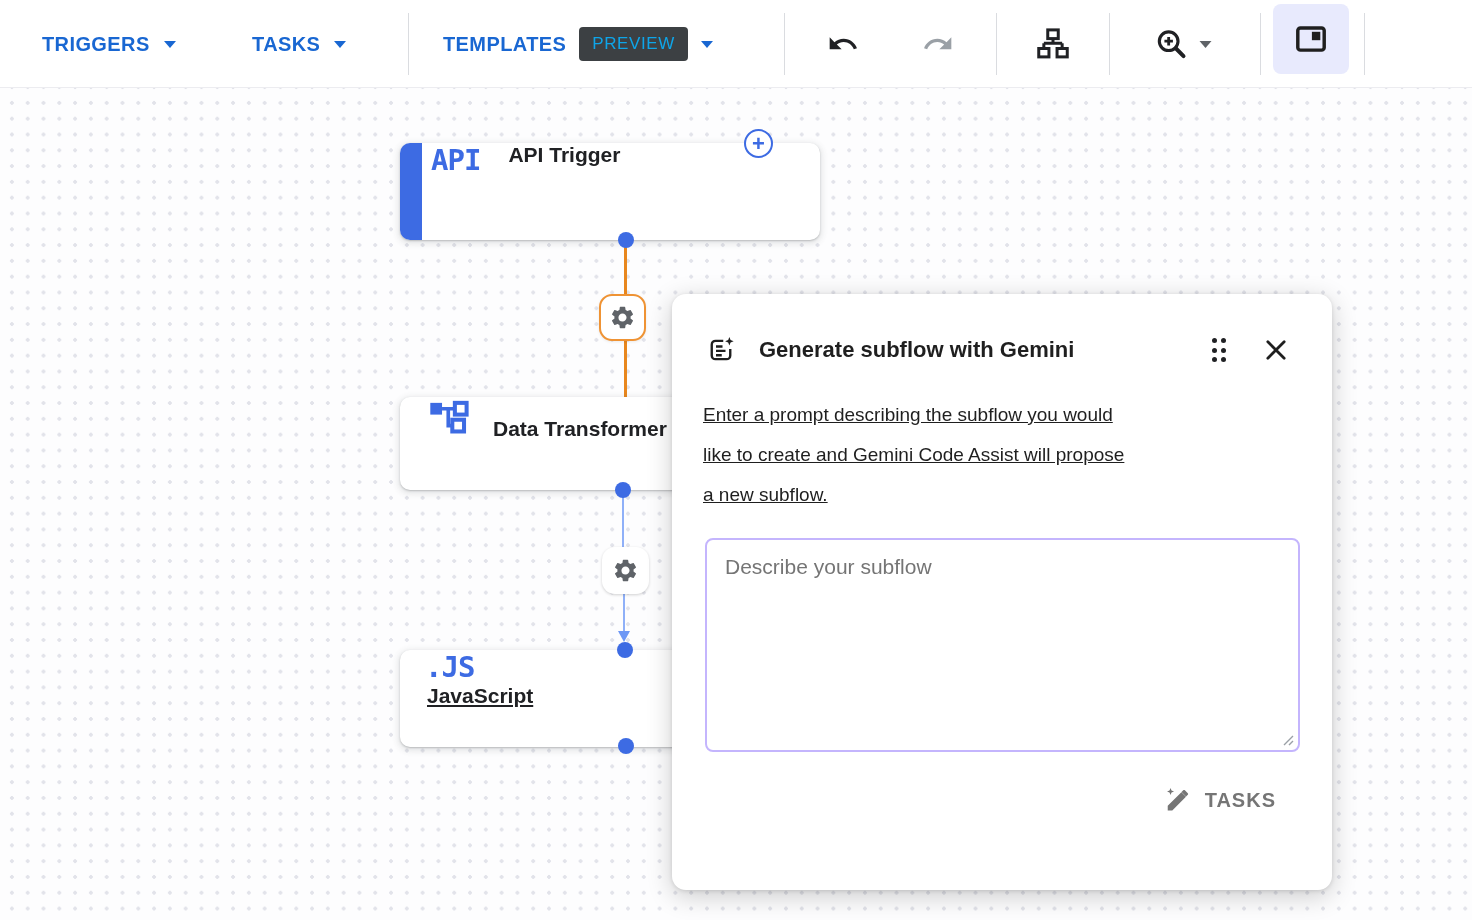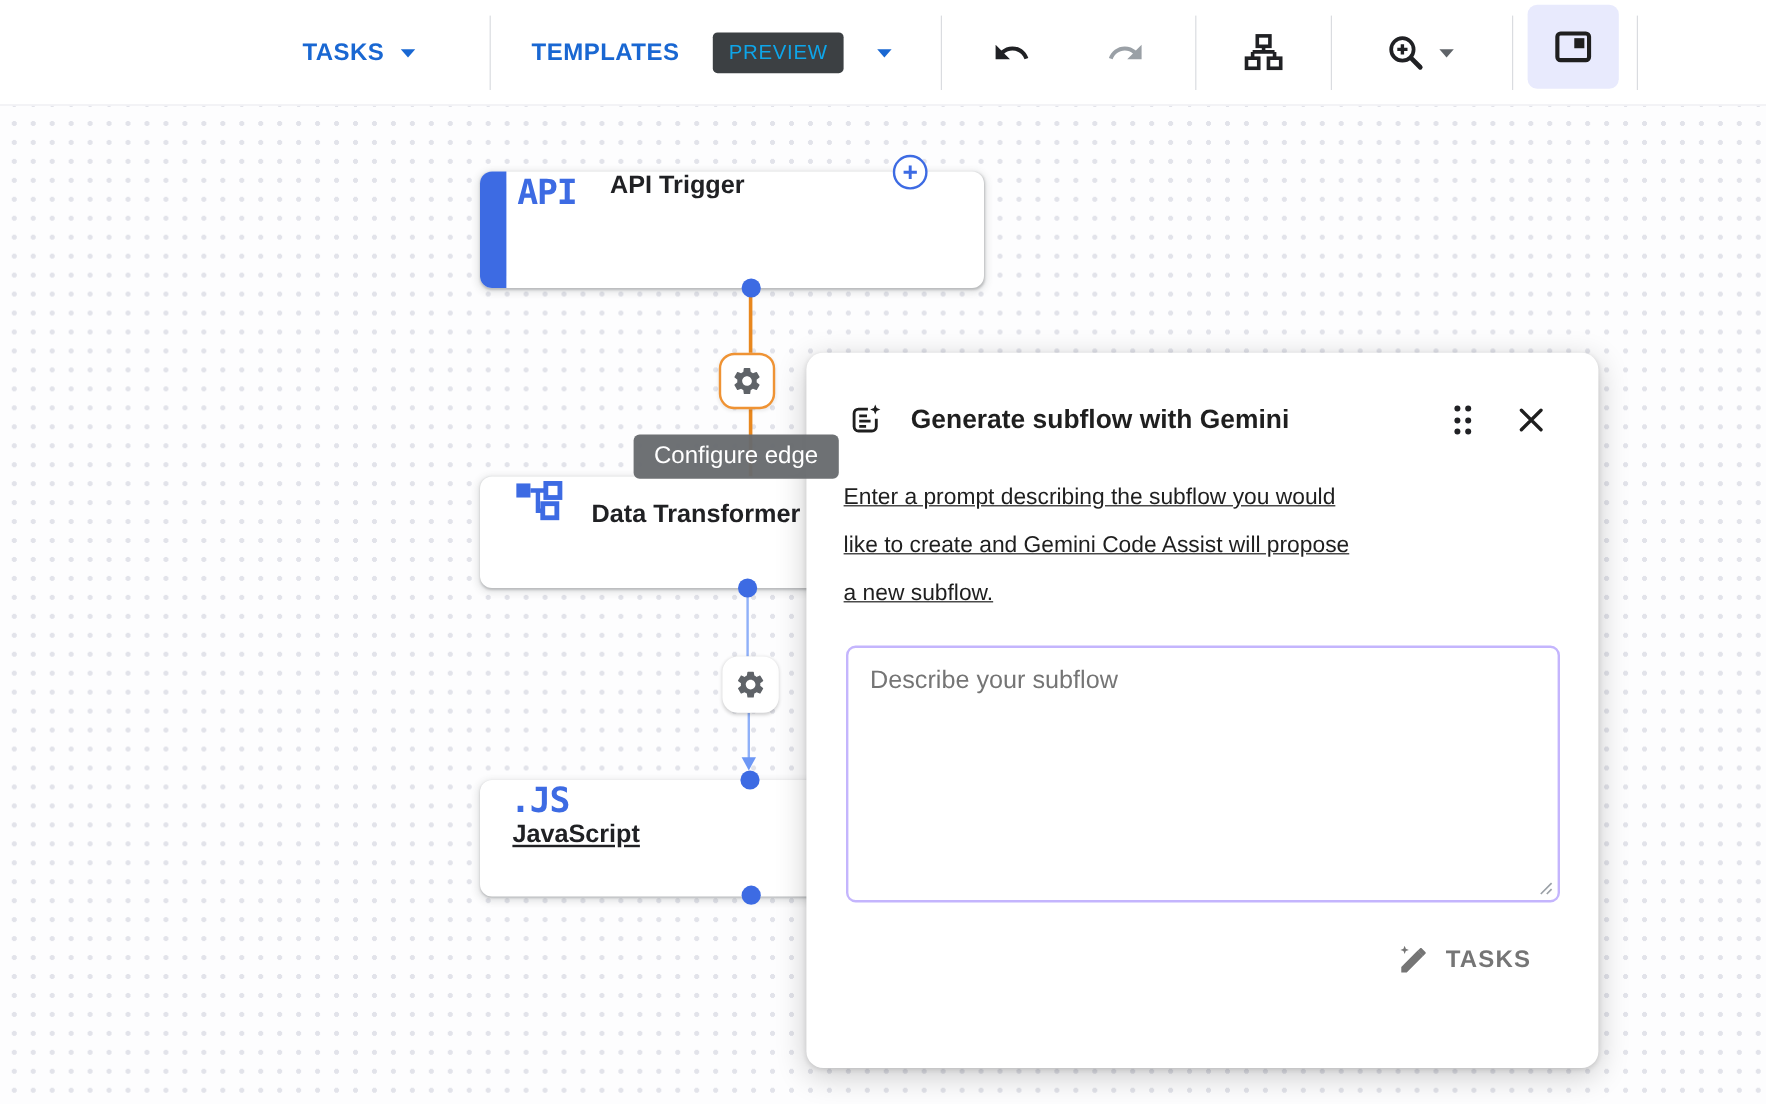--- a/index.html
+++ b/index.html
@@ -65,26 +65,30 @@
   .prompt-wrap textarea::placeholder{color:var(--text-secondary);opacity:1;}
   .resize-glyph{position:absolute;right:5px;bottom:5px;pointer-events:none;}
   .create-btn{position:absolute;right:56px;top:492px;display:flex;align-items:center;gap:13px;color:var(--text-secondary);font-size:20px;font-weight:700;letter-spacing:1px;background:none;border:none;font-family:"Liberation Sans",sans-serif;cursor:pointer;}
 </style>
 </head>
 <body>
 
 <div class="app">
 
   <header class="toolbar">
+    <div class="tb-menu" style="left:42px;">
+      <span>TRIGGERS</span>
+      <span class="caret"></span>
+    </div>
     <div class="tb-menu" style="left:252px;">
       <span>TASKS</span>
       <span class="caret"></span>
     </div>
     <div class="tb-div" style="left:408px;"></div>
-    <div class="tb-menu" style="left:443px;gap:28px;">
+    <div class="tb-menu" style="left:443px;gap:13px;">
       <span>TEMPLATES</span>
       <span class="badge">PREVIEW</span>
       <span class="caret"></span>
     </div>
     <div class="tb-div" style="left:784px;"></div>
 
     <div class="tb-icon" style="left:843px;">
       <svg width="32" height="32" viewBox="0 0 24 24">
         <path fill="#202124" d="M12.5 8c-2.65 0-5.05.99-6.9 2.6L2 7v9h9l-3.62-3.62c1.39-1.16 3.16-1.88 5.12-1.88 3.54 0 6.55 2.31 7.6 5.5l2.37-.78C21.08 11.03 17.15 8 12.5 8z"></path>
       </svg>
@@ -209,16 +213,15 @@
 
       <button class="create-btn">
         <svg width="28" height="28" viewBox="0 0 24 24">
           <path fill="#757575" d="M7.1 20.9H3.2v-3.9L14.9 5.3l3.9 3.9L7.1 20.9zm13.3-13.3c.4-.4.4-1 0-1.4l-2.5-2.5c-.4-.4-1-.4-1.4 0L15 5.2l3.9 3.9 1.5-1.5z"></path>
           <path fill="#757575" d="M5.6 1.8l.85 2.15 2.15.85-2.15.85L5.6 7.8l-.85-2.15L2.6 4.8l2.15-.85z"></path>
         </svg>
         <span>TASKS</span>
       </button>
     </div>
 
-    <div class="tooltip">Configure edge</div>
 
   </div>
 </div>
 
 </body></html>

